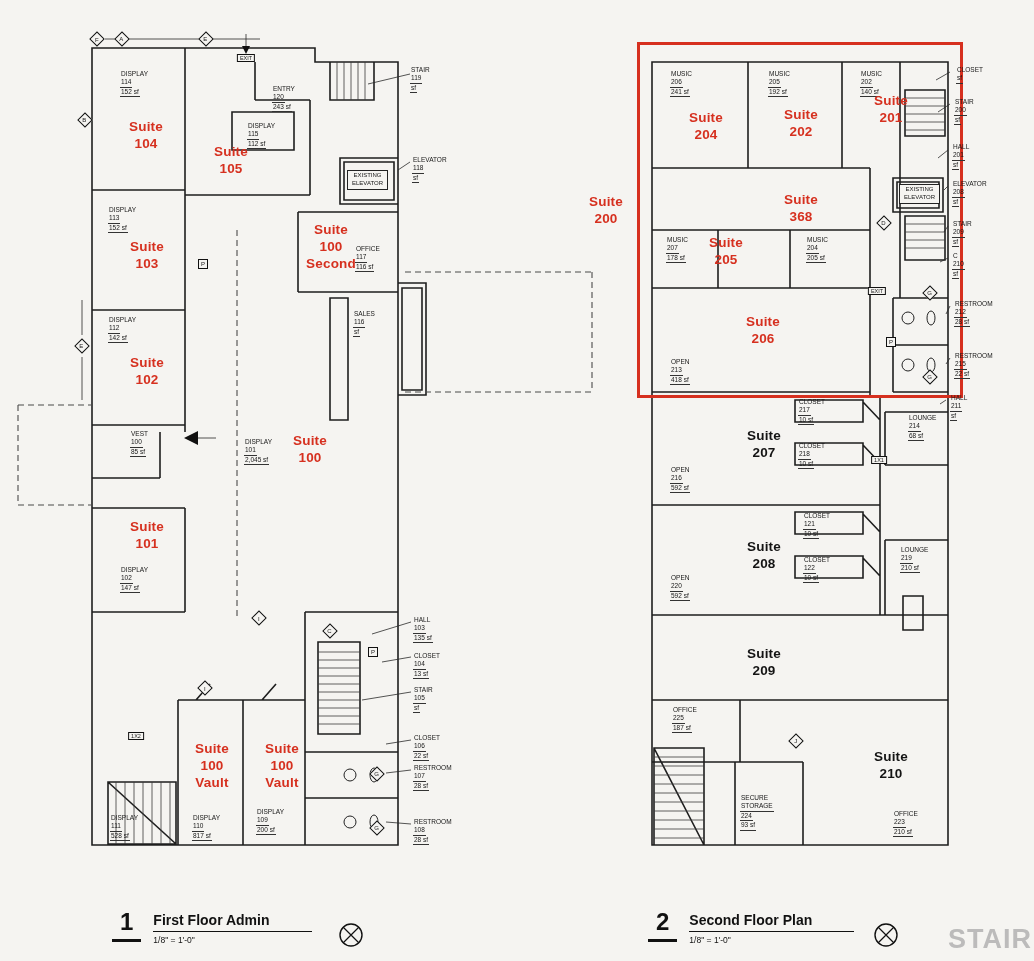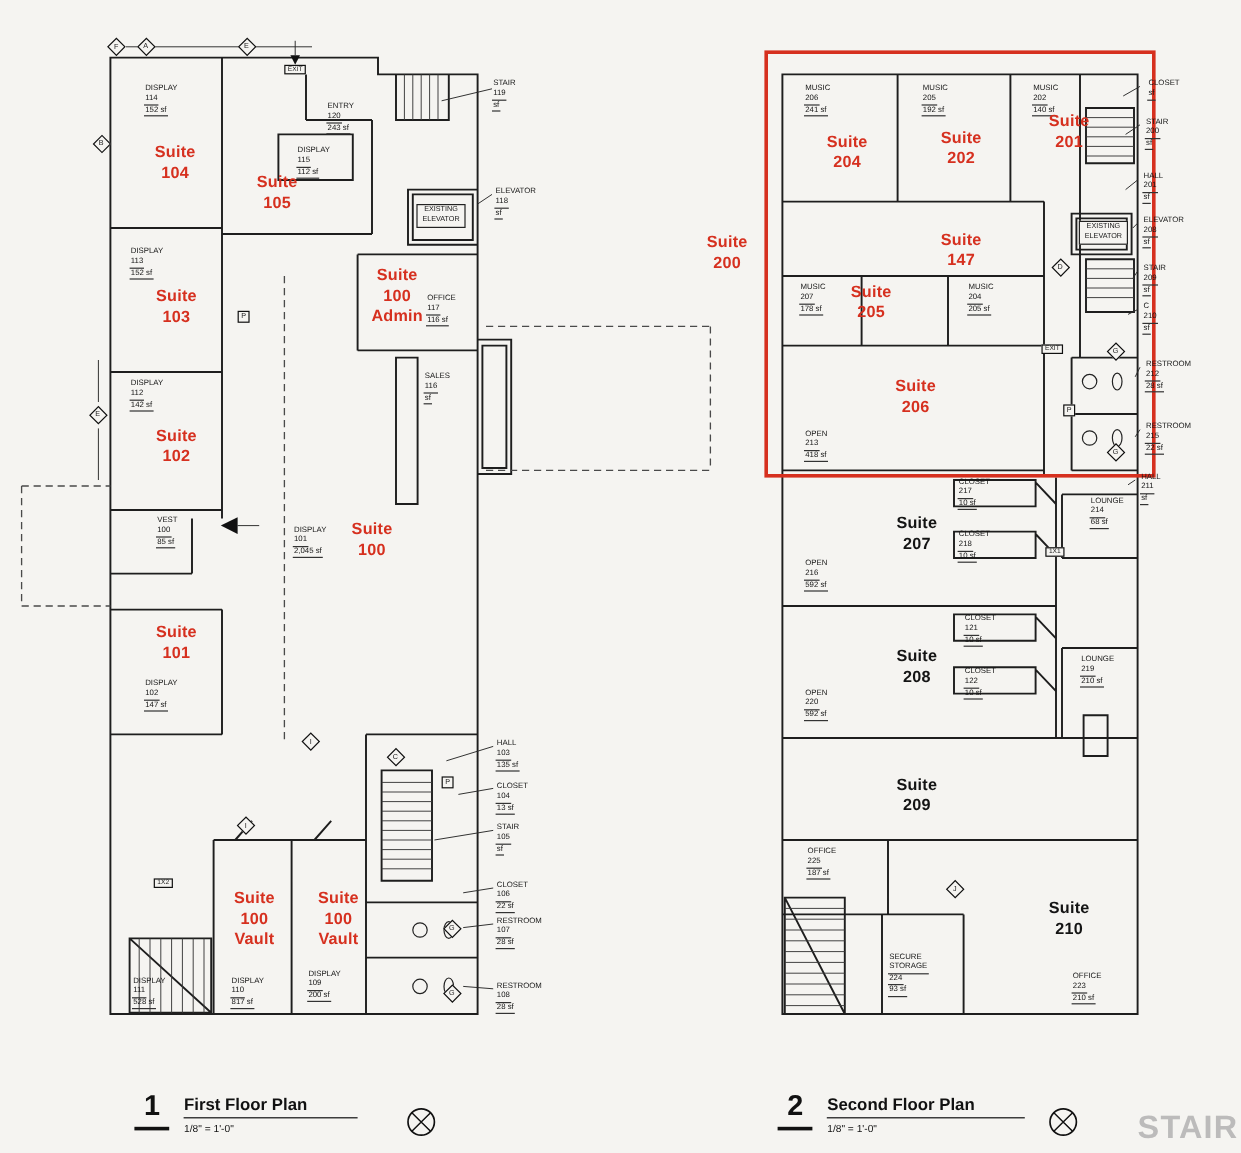--- a/index.html
+++ b/index.html
@@ -241,21 +241,21 @@
         <div>Suite</div>
         <div>105</div>
       </div>
       <div class="suite-label red" style="left: 147px; top: 256px;">
         <div>Suite</div>
         <div>103</div>
       </div>
       <div class="suite-label red" style="left: 331px; top: 247px;">
         <div>Suite</div>
         <div>100</div>
-        <div>Admin</div>
+        <div>Second</div>
       </div>
       <div class="suite-label red" style="left: 147px; top: 372px;">
         <div>Suite</div>
         <div>102</div>
       </div>
       <div class="suite-label red" style="left: 310px; top: 450px;">
         <div>Suite</div>
         <div>100</div>
       </div>
       <div class="suite-label red" style="left: 147px; top: 536px;">
@@ -457,21 +457,21 @@
       <div class="suite-label red" style="left: 891px; top: 110px;">
         <div>Suite</div>
         <div>201</div>
       </div>
       <div class="suite-label red" style="left: 606px; top: 211px;">
         <div>Suite</div>
         <div>200</div>
       </div>
       <div class="suite-label red" style="left: 801px; top: 209px;">
         <div>Suite</div>
-        <div>147</div>
+        <div>368</div>
       </div>
       <div class="suite-label red" style="left: 726px; top: 252px;">
         <div>Suite</div>
         <div>205</div>
       </div>
       <div class="suite-label red" style="left: 763px; top: 331px;">
         <div>Suite</div>
         <div>206</div>
       </div>
       <div class="suite-label black" style="left: 764px; top: 445px;">
@@ -505,21 +505,21 @@
       <div class="marker square" style="left: 891px; top: 342px;">
         <span>P</span>
       </div>
       <div class="tag" style="left: 877px; top: 291px;">EXIT</div>
       <div class="tag" style="left: 879px; top: 460px;">1X1</div>
     </div>
 
   <div class="title-block" style="left:112px; top:908px;">
     <div class="tb-num">1</div>
     <div class="tb-main">
-      <div class="tb-name">First Floor Plan</div>
+      <div class="tb-name">First Floor Admin</div>
       <div class="tb-scale">1/8" = 1'-0"</div>
     </div>
   </div>
 
   <div class="title-block" style="left:648px; top:908px;">
     <div class="tb-num">2</div>
     <div class="tb-main">
       <div class="tb-name">Second Floor Plan</div>
       <div class="tb-scale">1/8" = 1'-0"</div>
     </div>

